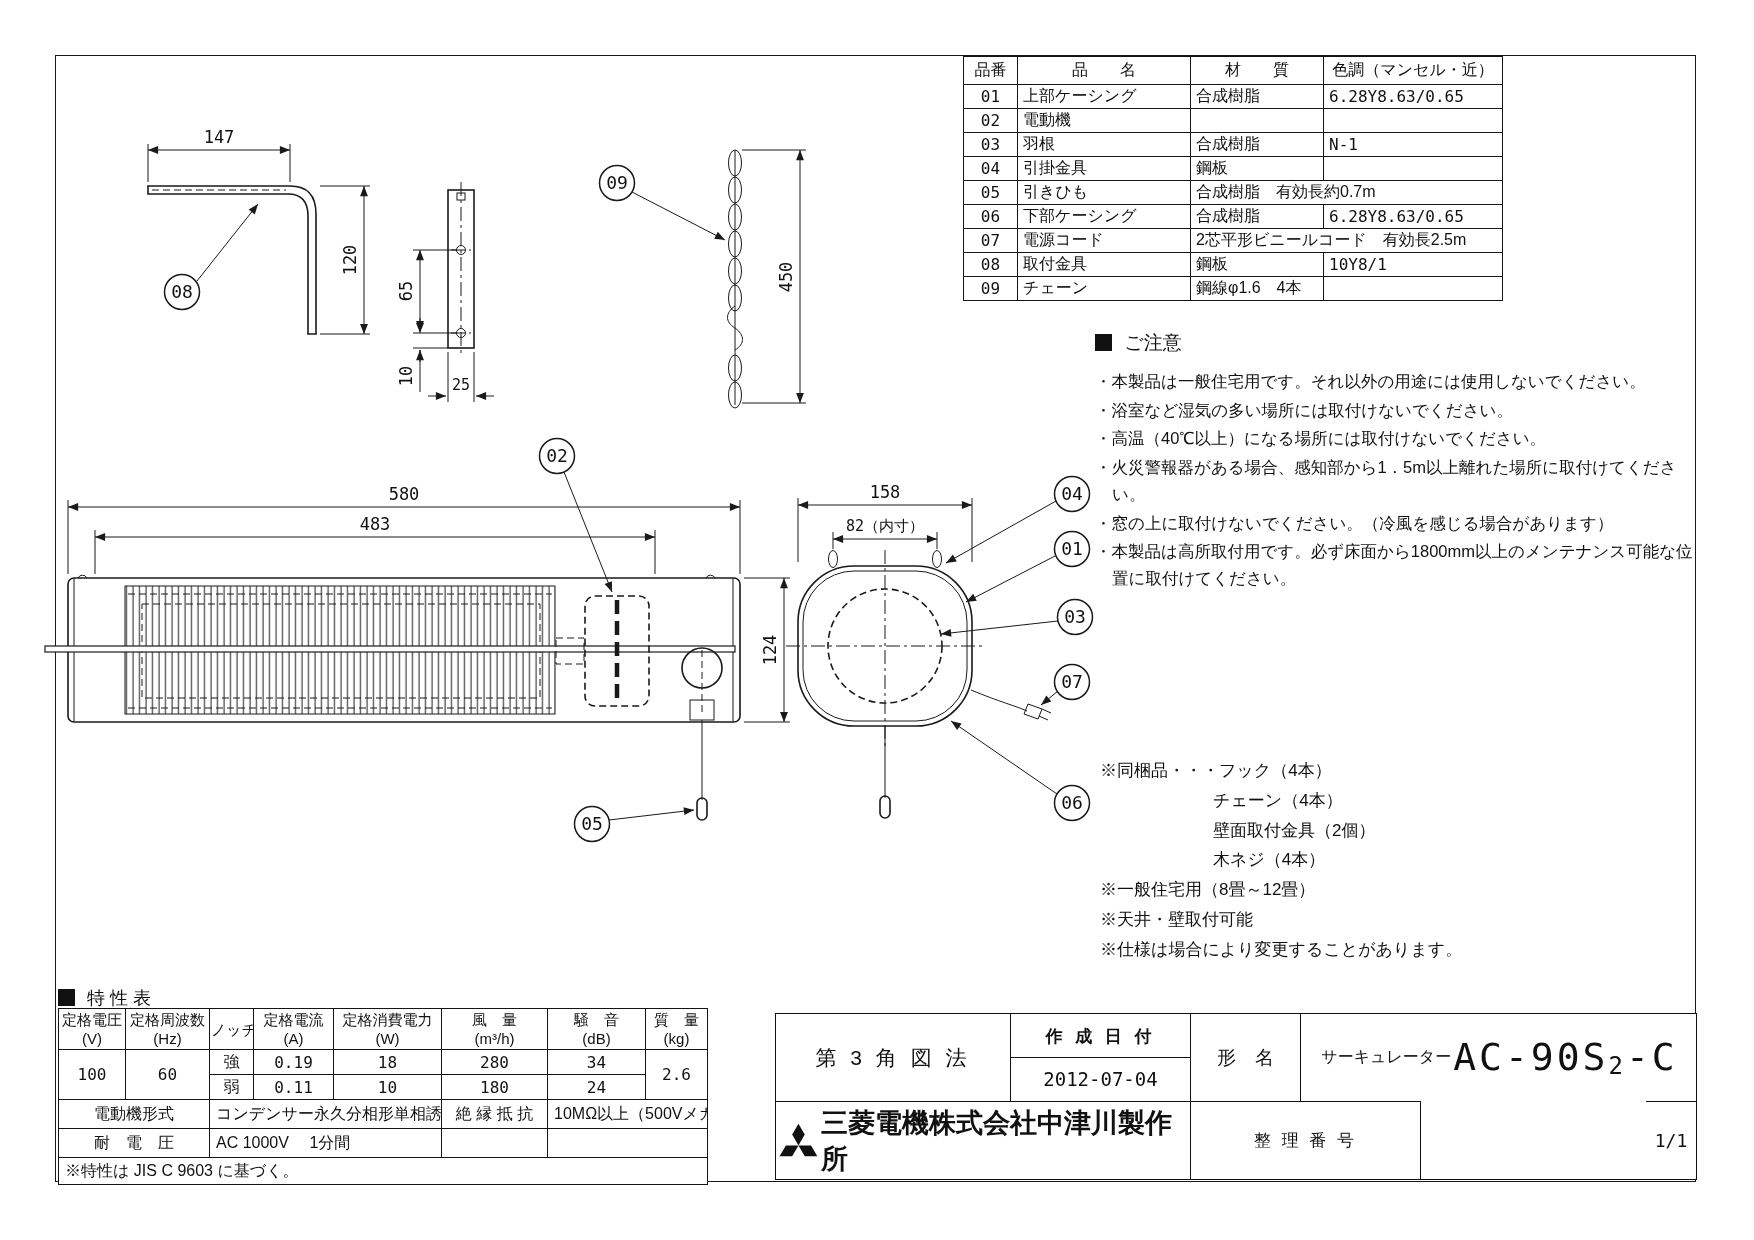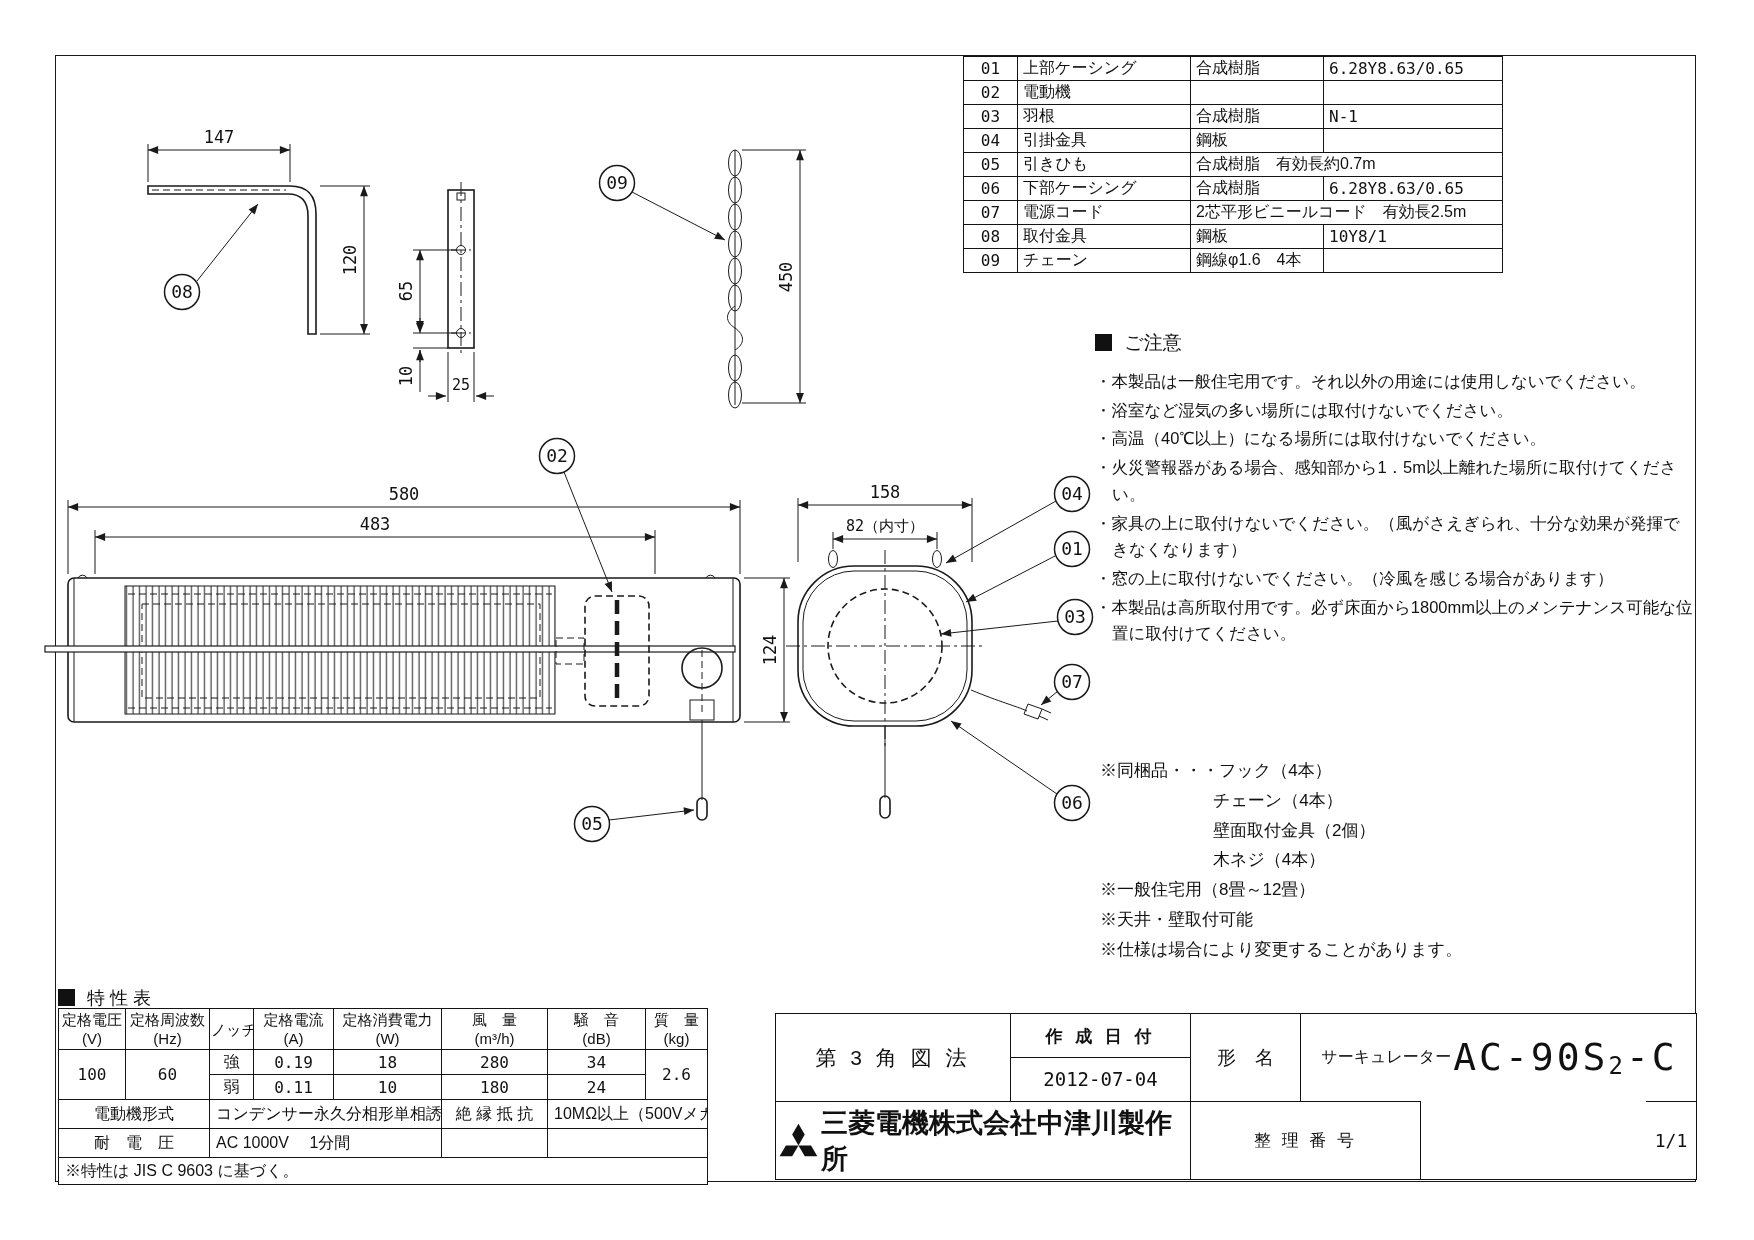--- a/index.html
+++ b/index.html
@@ -224,20 +224,26 @@
   </svg>
 
   <table class="parts">
     <colgroup>
         <col style="width:54px">
         <col style="width:173px">
         <col style="width:133px">
         <col style="width:179px">
       </colgroup>
     <tbody>
+        <tr>
+      <th>品番</th>
+      <th>品　　名</th>
+      <th>材　　質</th>
+      <th>色調（マンセル・近）</th>
+    </tr>
     <tr>
       <td class="c">01</td>
       <td>上部ケーシング</td>
       <td>合成樹脂</td>
       <td class="code">6.28Y8.63/0.65</td>
     </tr>
     <tr>
       <td class="c">02</td>
       <td>電動機</td>
       <td></td>
@@ -288,21 +294,20 @@
 
   <div class="caution">
     <div class="hd">
       <span class="sq"></span>
       <span>ご注意</span>
     </div>
     <div class="item">・本製品は一般住宅用です。それ以外の用途には使用しないでください。</div>
     <div class="item">・浴室など湿気の多い場所には取付けないでください。</div>
     <div class="item">・高温（40℃以上）になる場所には取付けないでください。</div>
     <div class="item">・火災警報器がある場合、感知部から1．5m以上離れた場所に取付けてください。</div>
-    <div class="item">・家具の上に取付けないでください。（風がさえぎられ、十分な効果が発揮できなくなります）</div>
     <div class="item">・窓の上に取付けないでください。（冷風を感じる場合があります）</div>
     <div class="item">・本製品は高所取付用です。必ず床面から1800mm以上のメンテナンス可能な位置に取付けてください。</div>
   </div>
 
   <div class="included">
     <div>※同梱品・・・フック（4本）</div>
     <div class="indent">チェーン（4本）</div>
     <div class="indent">壁面取付金具（2個）</div>
     <div class="indent">木ネジ（4本）</div>
     <div>※一般住宅用（8畳～12畳）</div>

